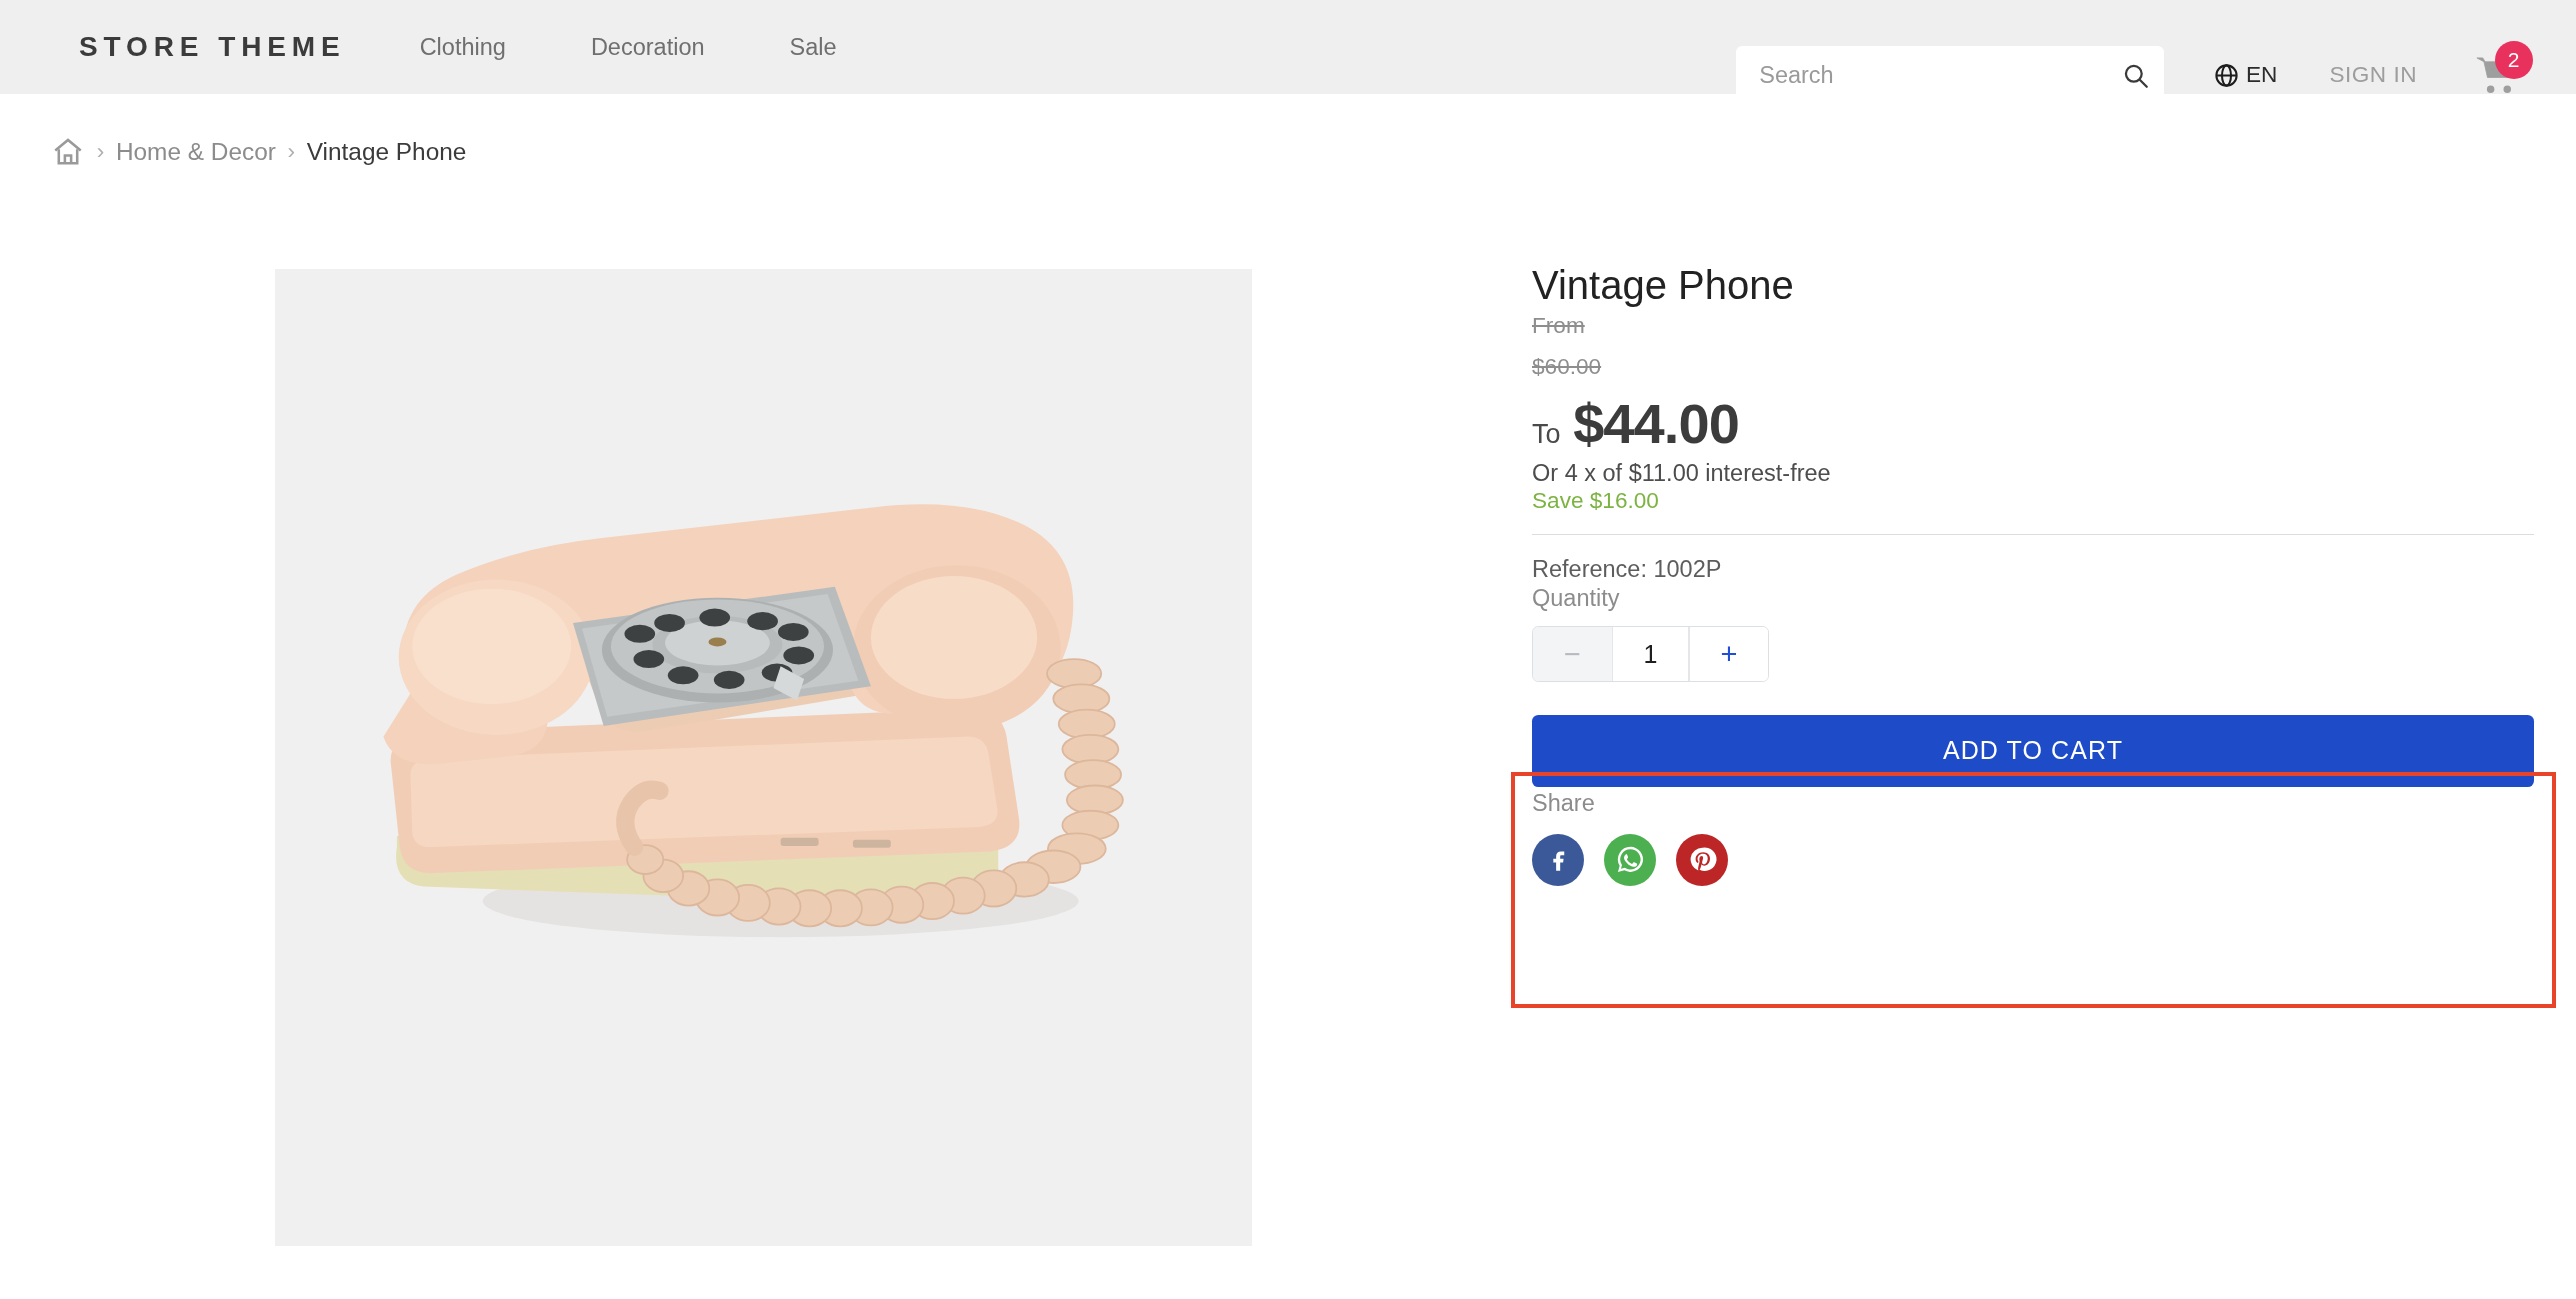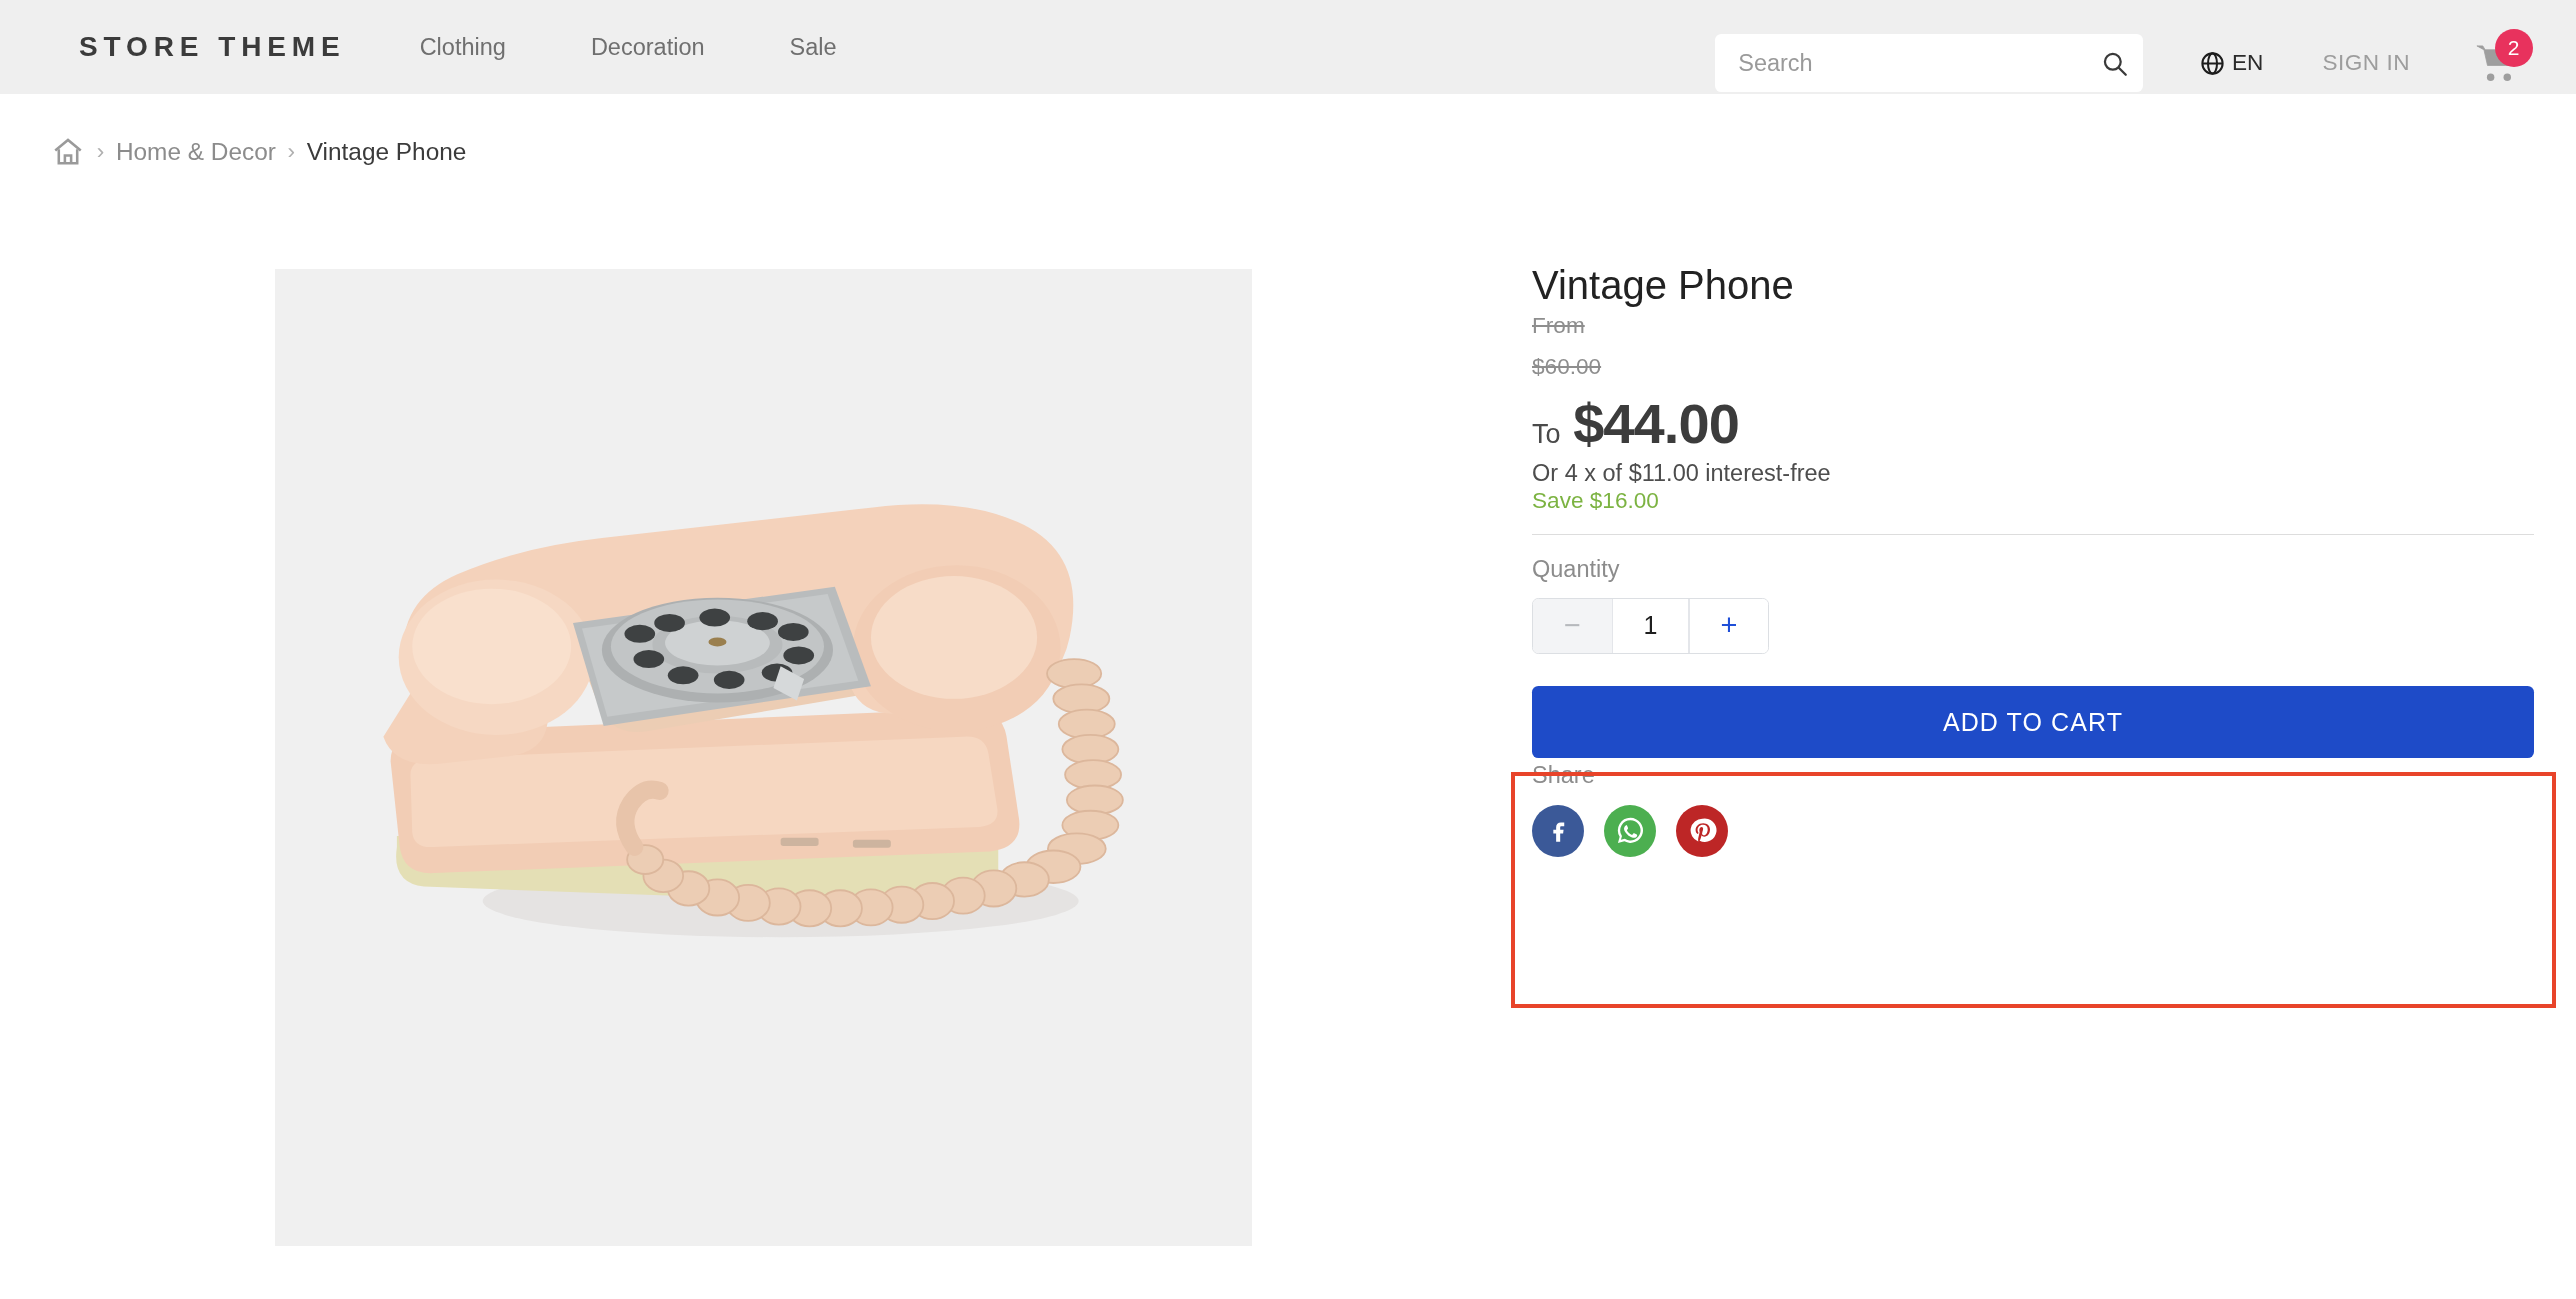--- a/index.html
+++ b/index.html
@@ -22,22 +22,22 @@
     font-size: 28px; font-weight: bold;
     letter-spacing: 5.9px; color: #3b3b3b;
     white-space: nowrap;
   }
   .nav { display: flex; margin-left: 74px; }
   .nav-item {
     font-size: 23.5px; color: #6f6f6f;
     margin-right: 85px; white-space: nowrap; cursor: pointer;
   }
   .header-right {
-    position: absolute; right: 0; top: 4px;
-    height: 118px; display: flex; align-items: center; gap: 7px;
+    position: absolute; right: 0; top: 16px;
+    height: 118px; display: flex; align-items: center;
   }
   .search-box {
     width: 428px; height: 58px;
     background: #ffffff; border-radius: 6.3px;
     display: flex; align-items: center;
     padding: 0 14.4px 0 23.5px;
   }
   .search-input {
     flex: 1; border: none; outline: none;
     font-size: 23.5px; color: #444;
@@ -322,20 +322,21 @@
   <div class="price-row">
     <span class="price-to">To</span>
     <span class="price-main">$44.00</span>
   </div>
 
   <div class="installments">Or 4 x of $11.00 interest-free</div>
   <div class="save">Save $16.00</div>
 
   <div class="divider"></div>
 
+  <div class="reference">Reference: 1002P</div>
   <div class="qty-label">Quantity</div>
 
   <div class="stepper">
     <button class="step-btn step-minus">−</button>
     <div class="step-val">1</div>
     <button class="step-btn step-plus">+</button>
   </div>
 
   <button class="add-cart">ADD TO CART</button>
 

